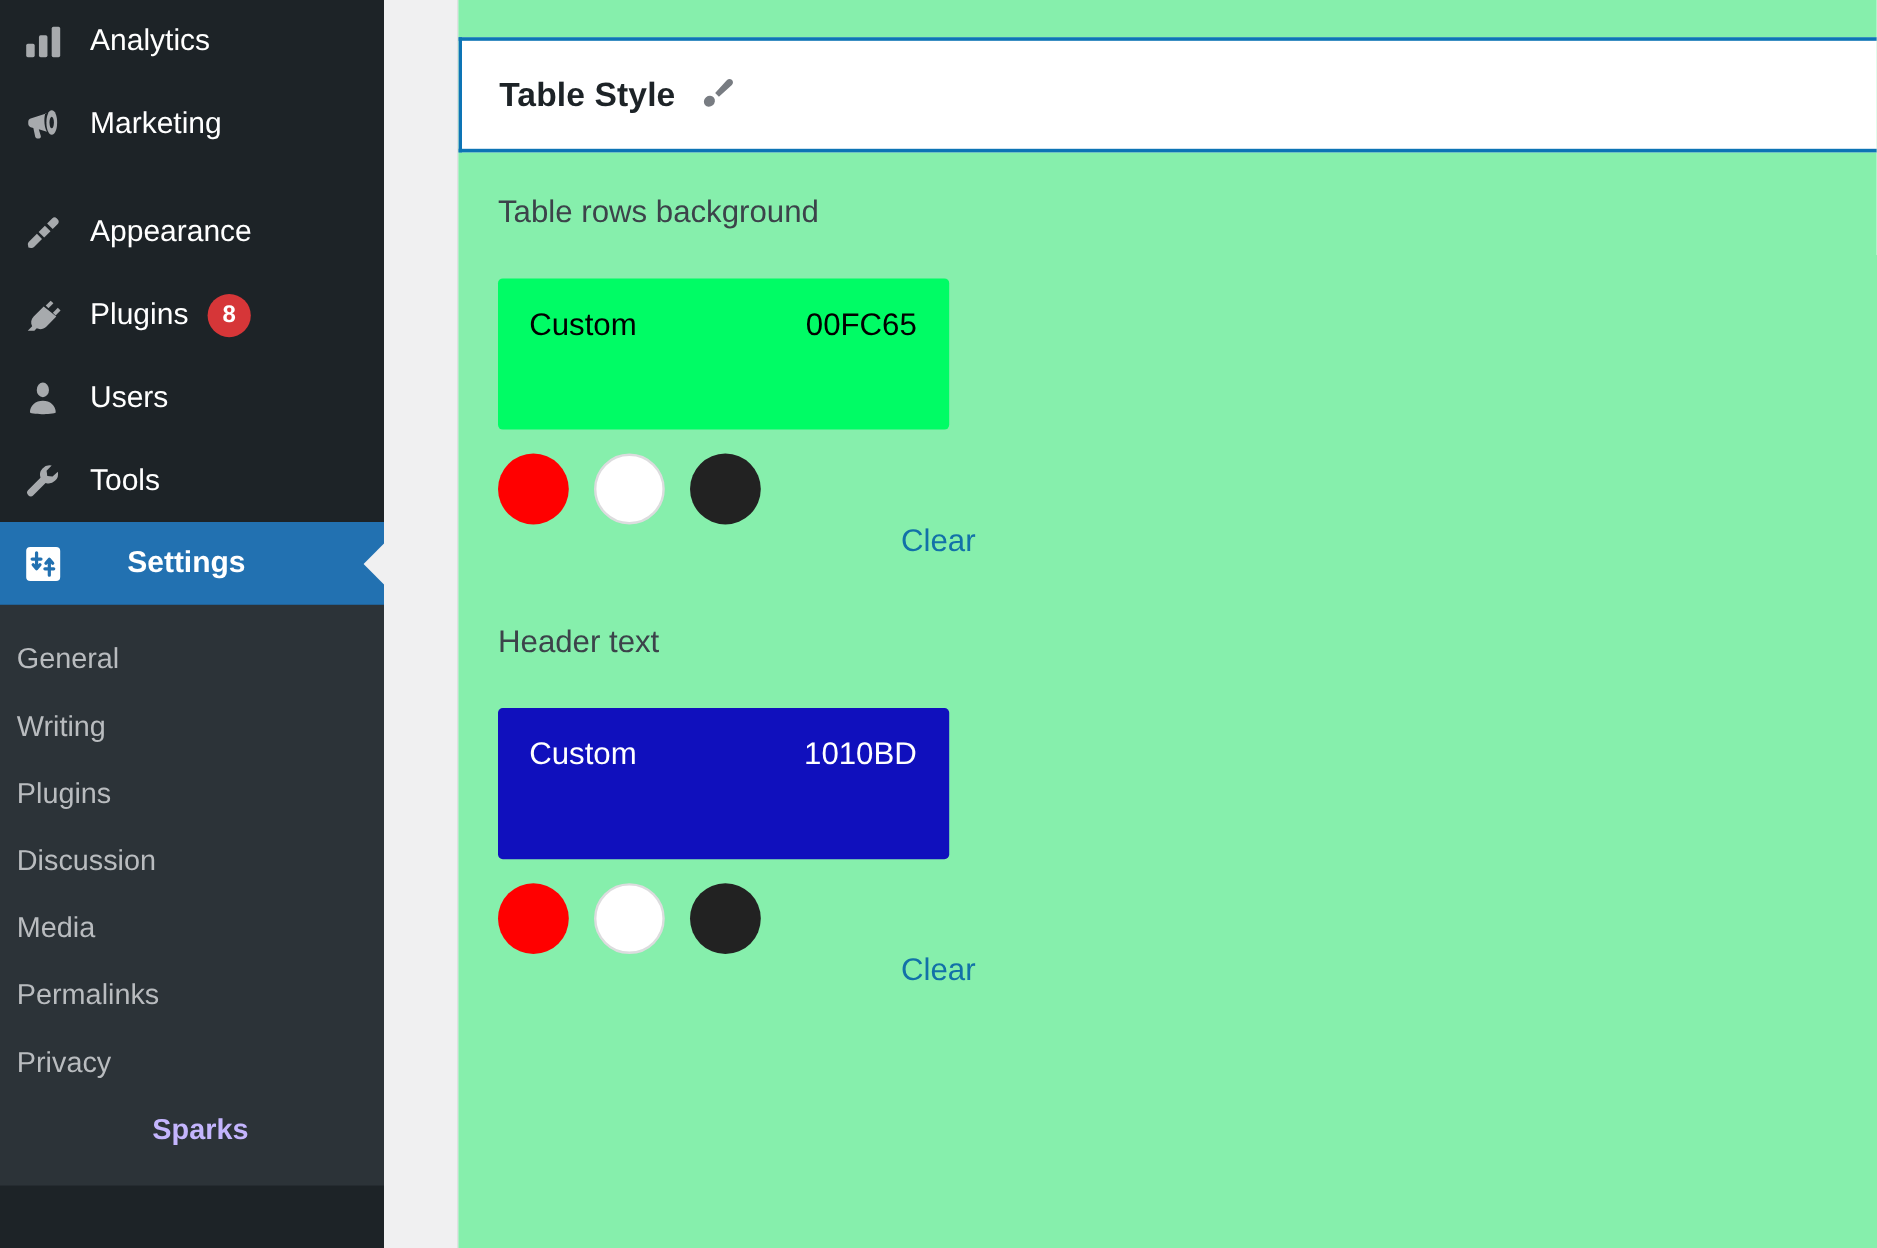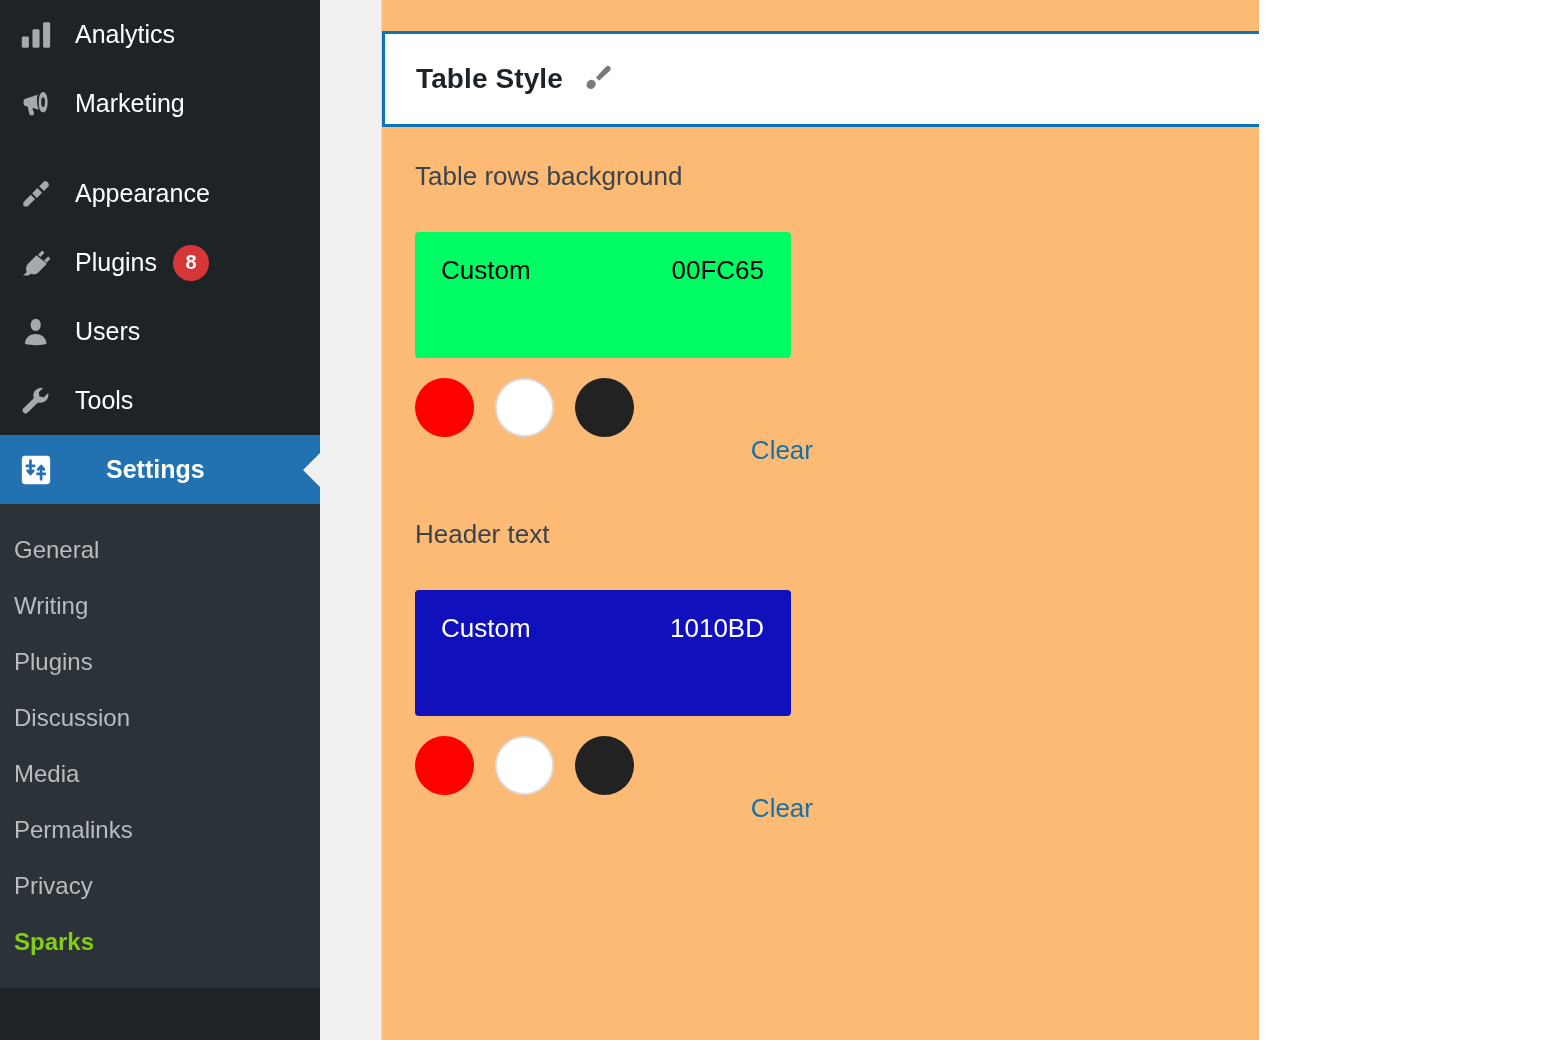--- a/index.html
+++ b/index.html
@@ -4,21 +4,21 @@
 <style>
   * { box-sizing: border-box; }
   html, body {
     margin: 0; padding: 0;
     width: 1564px; height: 1040px;
     overflow: hidden;
     background: #ffffff;
     font-family: "Liberation Sans", sans-serif;
     -webkit-font-smoothing: antialiased;
   }
-  #root { position: relative; width: 1259px; height: 1040px; display: flex; }
+  #root { position: relative; width: 1564px; height: 1040px; display: flex; }
 
   
   .sidebar {
     width: 320px; min-width: 320px; height: 1040px;
     background: #1d2327;
     position: relative;
     overflow: hidden;
   }
   .menu-item {
     display: flex; align-items: center;
@@ -64,35 +64,35 @@
   }
   .submenu { background: #2c3338; padding-top: 18px; padding-bottom: 18px; }
   .submenu-item {
     color: #b9bcbf;
     font-size: 24px;
     padding: 0 0 0 14px;
     height: 56px;
     display: flex; align-items: center;
     white-space: nowrap;
   }
-  .submenu-item.active { color: #84cc16; font-weight: 700; }
+  .submenu-item.active { color: #c4b5fd; font-weight: 700; justify-content: center; }
 
   
   .gutter {
     width: 62px; min-width: 62px;
     height: 1040px;
     background: #f0f0f1;
     border-right: 1px solid #dcdcde;
   }
 
   
   .content {
     flex: 1 1 auto;
     height: 1040px;
-    background: #fdba74;
+    background: #86efac;
     position: relative;
     padding-top: 31px;
     overflow: hidden;
   }
 
   .panel-header {
     height: 96px;
     border: 3px solid #0d74b5;
     border-right: none;
     background: #ffffff;

